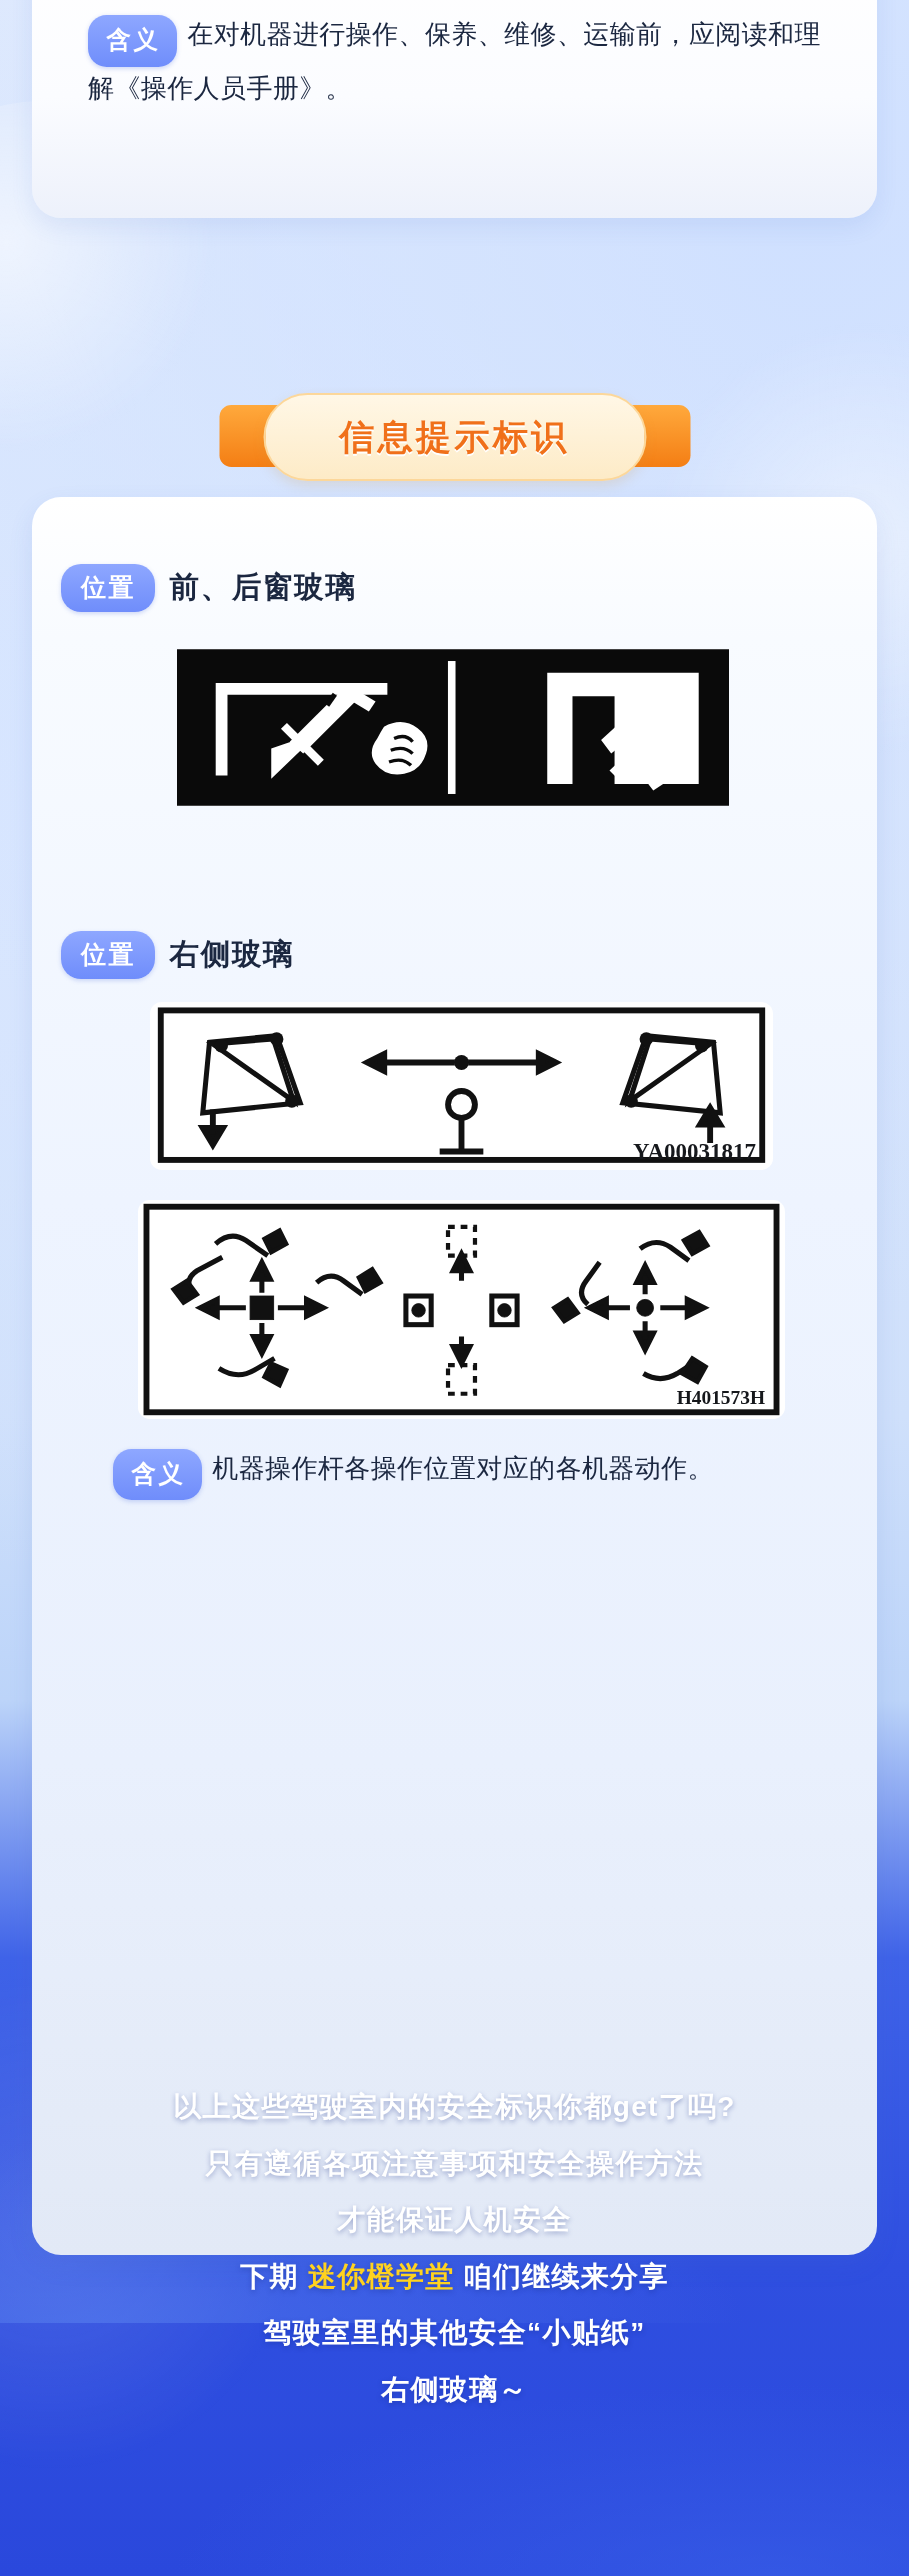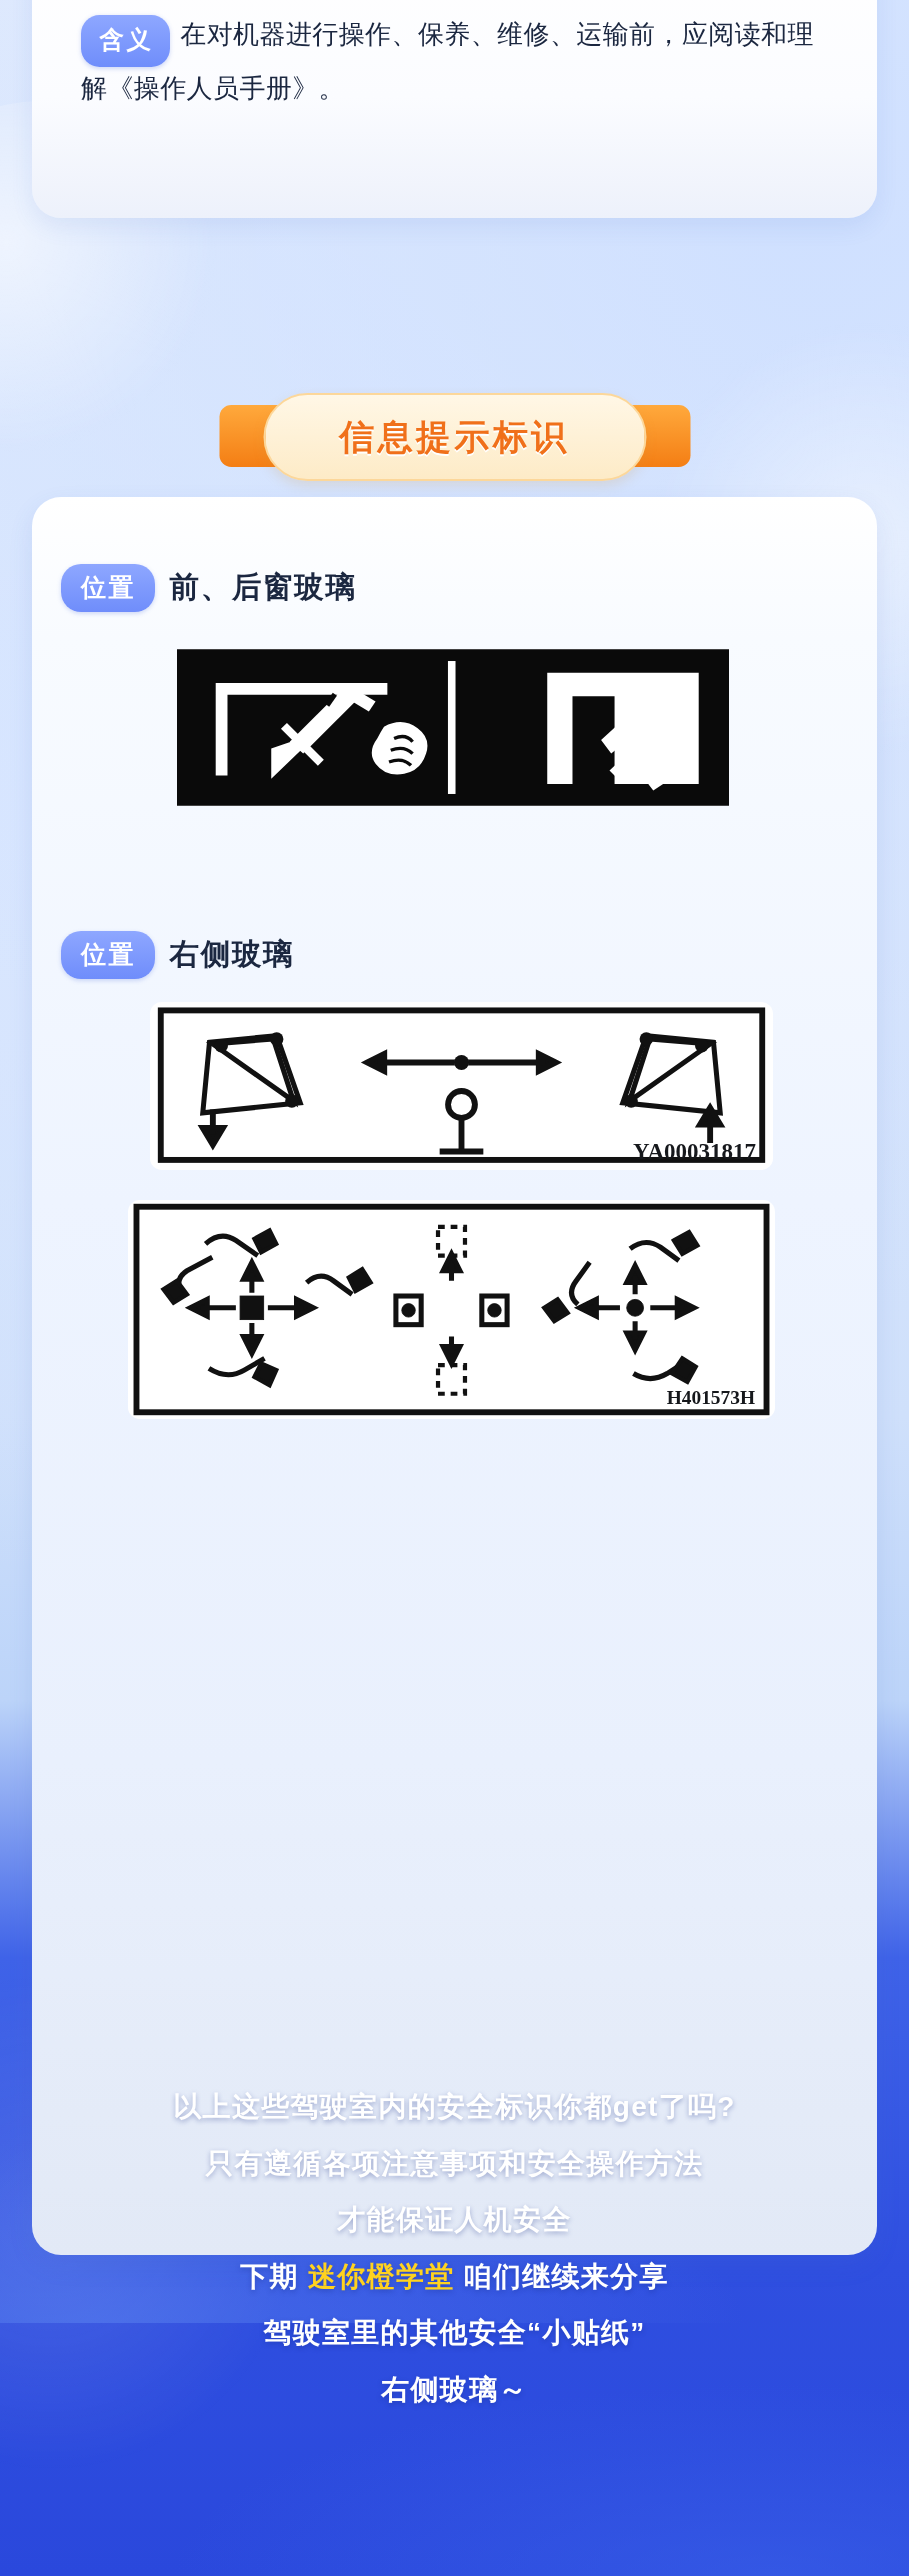--- a/index.html
+++ b/index.html
@@ -48,21 +48,21 @@
     position: absolute;
     left: 32px; top: -51px;
     width: 845px;
     height: 269px;
     background: linear-gradient(180deg, #ffffff 0%, #fbfcff 55%, #edf1fb 100%);
     border-radius: 29px;
     box-shadow: 0 8.4px 22px rgba(70,110,200,.10);
   }
   .card-top .inner {
     position: absolute;
-    left: 49px; right: 49px; top: 64px;
+    left: 56px; right: 49px; top: 64px;
   }
 
   .meaning-row { line-height: 1.66; }
   .tag {
     display: inline-block;
     background: linear-gradient(180deg, #8ea7ff 0%, #6f8dfb 100%);
     color: #ffffff;
     font-size: 24.4px;
     font-weight: bold;
     letter-spacing: 2.5px;
@@ -283,21 +283,21 @@
         <path d="M362 72 L270 72 M258 72 L278 62 L278 82 Z" stroke="#111" stroke-width="7" fill="#111"></path>
         <path d="M378 72 L470 72 M482 72 L462 62 L462 82 Z" stroke="#111" stroke-width="7" fill="#111"></path>
 
         <circle cx="370" cy="122" r="16" fill="#ffffff" stroke="#111" stroke-width="7"></circle>
         <path d="M370 138 L370 178" stroke="#111" stroke-width="7"></path>
         <path d="M344 178 L396 178" stroke="#111" stroke-width="7"></path>
       </svg>
       <span class="code-label" style="right: 17px; bottom: 5px; font-size: 23px;">YA00031817</span>
     </div>
 
-    <div class="sign-box" style="left: 96px; top: 703px; width: 647px; height: 219px; background:#ffffff;">
+    <div class="sign-box" style="left: 106px; top: 703px; width: 647px; height: 219px; background:#ffffff;">
       <svg viewBox="0 0 768 260" width="647" height="219" aria-hidden="true">
         <rect x="10" y="8" width="748" height="244" fill="#ffffff" stroke="#111" stroke-width="7"></rect>
 
         <g stroke="#111" fill="#111">
 
           <path d="M92 52 q18 -16 36 -4 l26 18" stroke-width="6" fill="none"></path>
           <path d="M150 46 l18 -10 l8 16 l-18 10 Z" stroke-width="5"></path>
 
           <path d="M64 112 q-10 -18 6 -28 l30 -16" stroke-width="6" fill="none"></path>
           <path d="M58 96 l-16 10 l12 16 l16 -10 Z" stroke-width="5"></path>
@@ -341,20 +341,23 @@
           <path d="M584 128 L548 128 M536 128 L556 118 L556 138 Z" stroke-width="6"></path>
           <path d="M620 128 L660 128 M672 128 L652 118 L652 138 Z" stroke-width="6"></path>
           <path d="M602 112 L602 90 M602 78 L592 98 L612 98 Z" stroke-width="6"></path>
           <path d="M602 144 L602 166 M602 178 L592 158 L612 158 Z" stroke-width="6"></path>
           <circle cx="602" cy="128" r="10" fill="#111"></circle>
         </g>
       </svg>
       <span class="code-label" style="right: 20px; bottom: 10px; font-size: 19.4px;">H401573H</span>
     </div>
 
+    <div class="meaning-block" style="top: 950px;">
+      <span class="tag">含义</span><span class="meaning-text">机器操作杆各操作位置对应的各机器动作。</span>
+    </div>
 
   </div>
 
   <div class="footer">
     <div class="line">以上这些驾驶室内的安全标识你都get了吗?</div>
     <div class="line">只有遵循各项注意事项和安全操作方法</div>
     <div class="line">才能保证人机安全</div>
     <div class="line"><span>下期 </span><span class="hl">迷你橙学堂</span><span> 咱们继续来分享</span></div>
     <div class="line">驾驶室里的其他安全“小贴纸”</div>
     <div class="line">右侧玻璃～</div>

